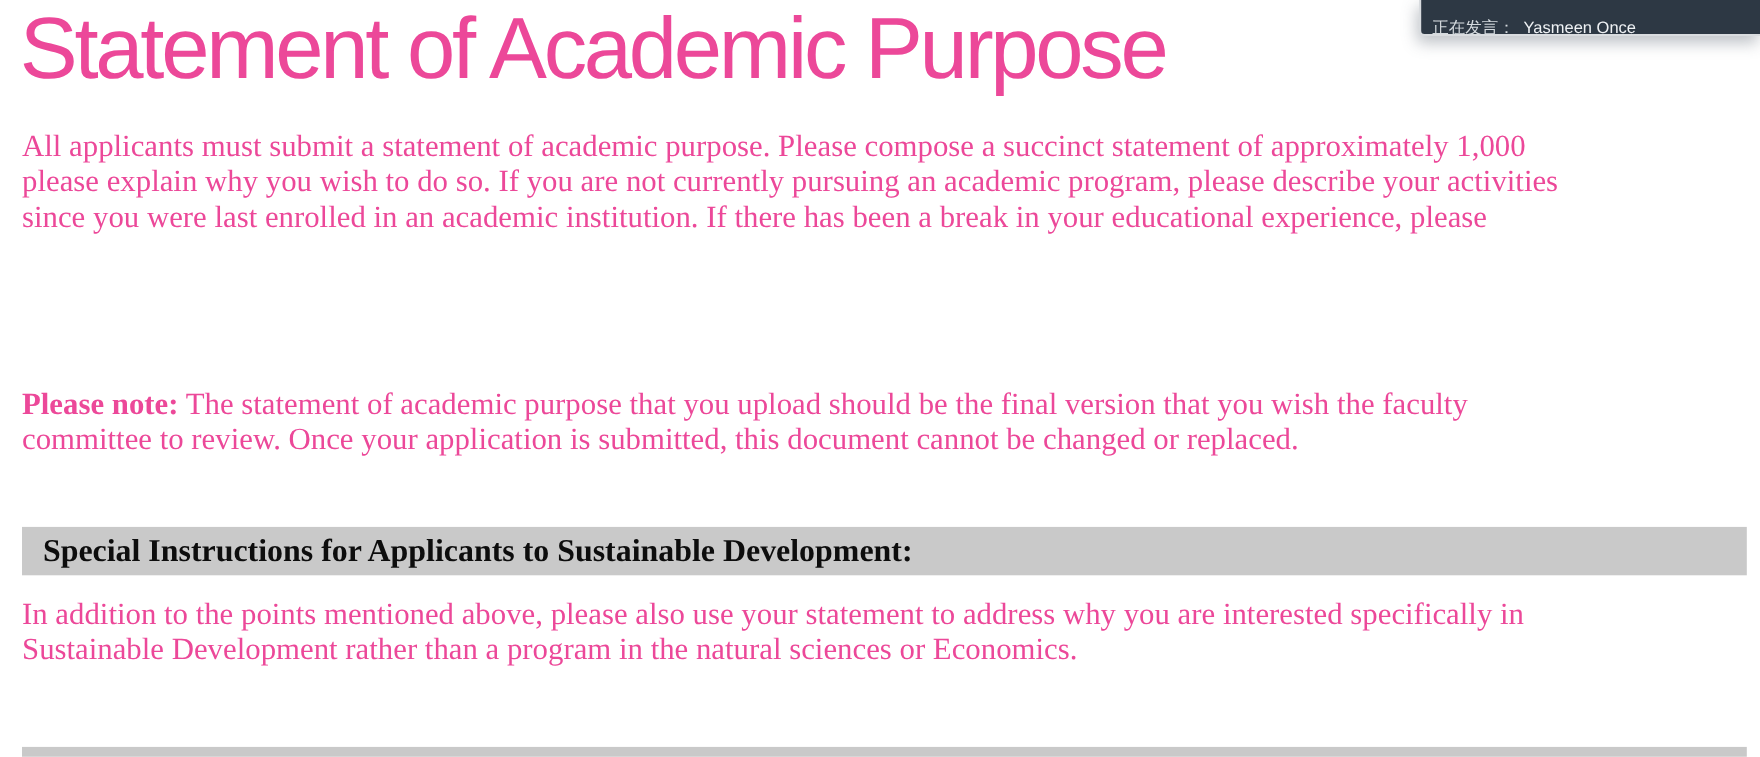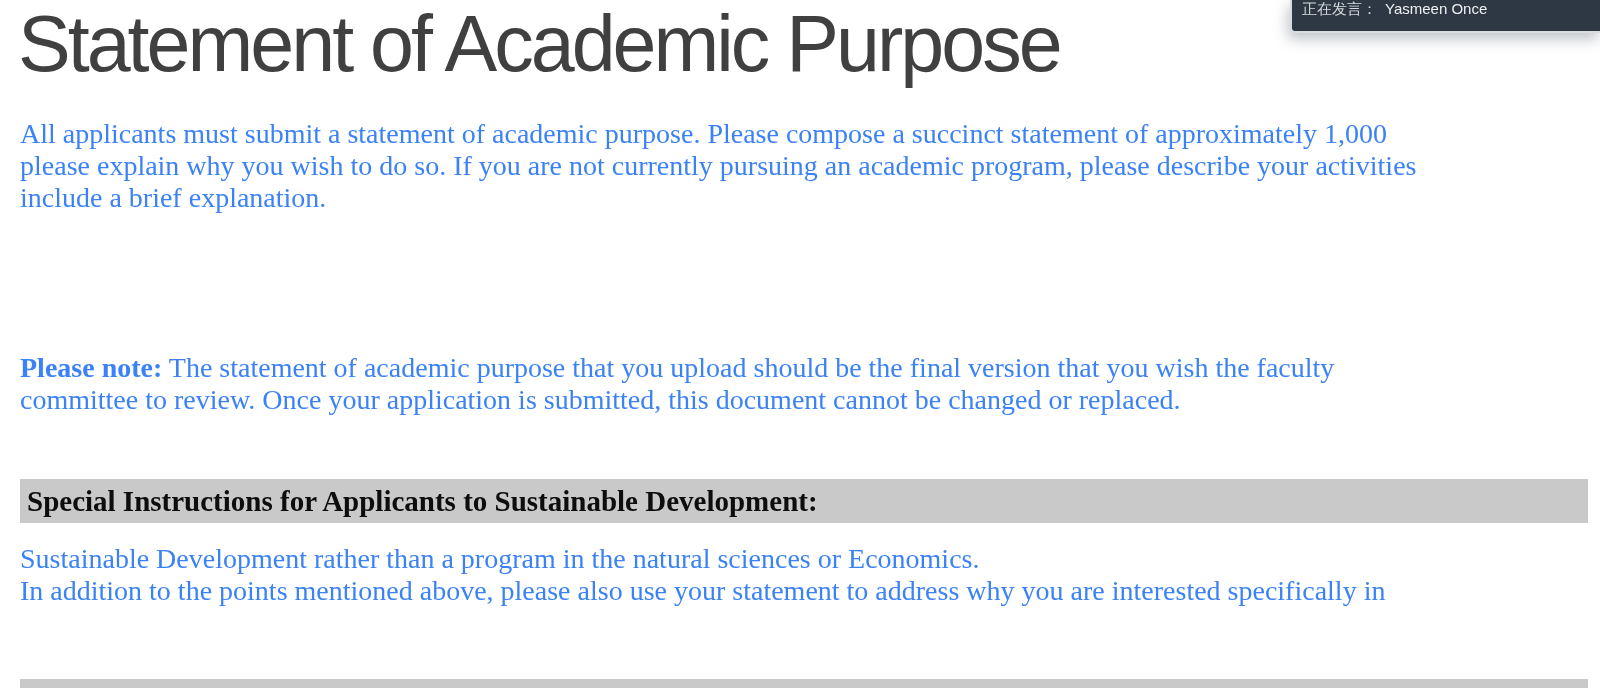--- a/index.html
+++ b/index.html
@@ -15,51 +15,51 @@
 
   .doc-title {
     position: absolute;
     left: 18px;
     top: 0px;
     font-family: "Liberation Sans", sans-serif;
     font-size: 79px;
     line-height: 88px;
     letter-spacing: -3px;
     font-weight: 400;
-    color: #404040;
+    color: #ec4899;
     white-space: nowrap;
   }
 
   .para {
     position: absolute;
     left: 20px;
     font-size: 28px;
     line-height: 32px;
-    color: #3b82f6;
+    color: #ec4899;
   }
   .para .line { white-space: nowrap; }
 
   .para-intro   { top: 118px; }
   .para-note    { top: 352px; }
   .para-special { top: 543px; }
 
   .section-bar {
     position: absolute;
     left: 20px;
     top: 479px;
     width: 1568px;
     height: 44px;
     background: #c9c9c9;
   }
   .section-bar .bar-text {
     font-family: "Liberation Serif", serif;
     font-weight: 700;
     font-size: 29px;
     line-height: 44px;
-    padding-left: 7px;
+    padding-left: 19px;
     color: #0d0d0d;
     white-space: nowrap;
   }
 
   .bottom-bar {
     position: absolute;
     left: 20px;
     top: 679px;
     width: 1568px;
     height: 14px;
@@ -74,51 +74,51 @@
     height: 33px;
     background: #2d3844;
     border-left: 2px solid #d9dcdf;
     border-bottom: 2px solid #d9dcdf;
     border-bottom-left-radius: 5px;
     box-sizing: border-box;
     box-shadow: -2px 6px 14px rgba(110,120,130,0.45);
     font-family: "Liberation Sans", sans-serif;
     font-size: 15px;
     line-height: 18px;
-    padding: 0 0 0 10px;
+    padding: 17px 0 0 10px;
     display: flex;
     align-items: flex-start;
     color: #dde2e7;
   }
   .speaker-overlay .speaker-label { color: #d4dade; margin-right: 8px; }
   .speaker-overlay .speaker-name  { color: #eef1f4; }
 </style>
 </head>
 <body>
 
 <div class="doc-title">Statement of Academic Purpose</div>
 
 <div class="para para-intro">
   <div class="line">All applicants must submit a statement of academic purpose. Please compose a succinct statement of approximately 1,000</div>
   <div class="line">please explain why you wish to do so. If you are not currently pursuing an academic program, please describe your activities</div>
-  <div class="line">include a brief explanation.</div>
+  <div class="line">since you were last enrolled in an academic institution. If there has been a break in your educational experience, please</div>
 </div>
 
 <div class="para para-note">
   <div class="line"><b>Please note:</b><span> The statement of academic purpose that you upload should be the final version that you wish the faculty</span></div>
   <div class="line">committee to review. Once your application is submitted, this document cannot be changed or replaced.</div>
 </div>
 
 <div class="section-bar">
   <div class="bar-text">Special Instructions for Applicants to Sustainable Development:</div>
 </div>
 
 <div class="para para-special">
+  <div class="line">In addition to the points mentioned above, please also use your statement to address why you are interested specifically in</div>
   <div class="line">Sustainable Development rather than a program in the natural sciences or Economics.</div>
-  <div class="line">In addition to the points mentioned above, please also use your statement to address why you are interested specifically in</div>
 </div>
 
 <div class="bottom-bar"></div>
 
 <div class="speaker-overlay">
   <span class="speaker-label">正在发言：</span>
   <span class="speaker-name">Yasmeen Once</span>
 </div>
 
 </body></html>

